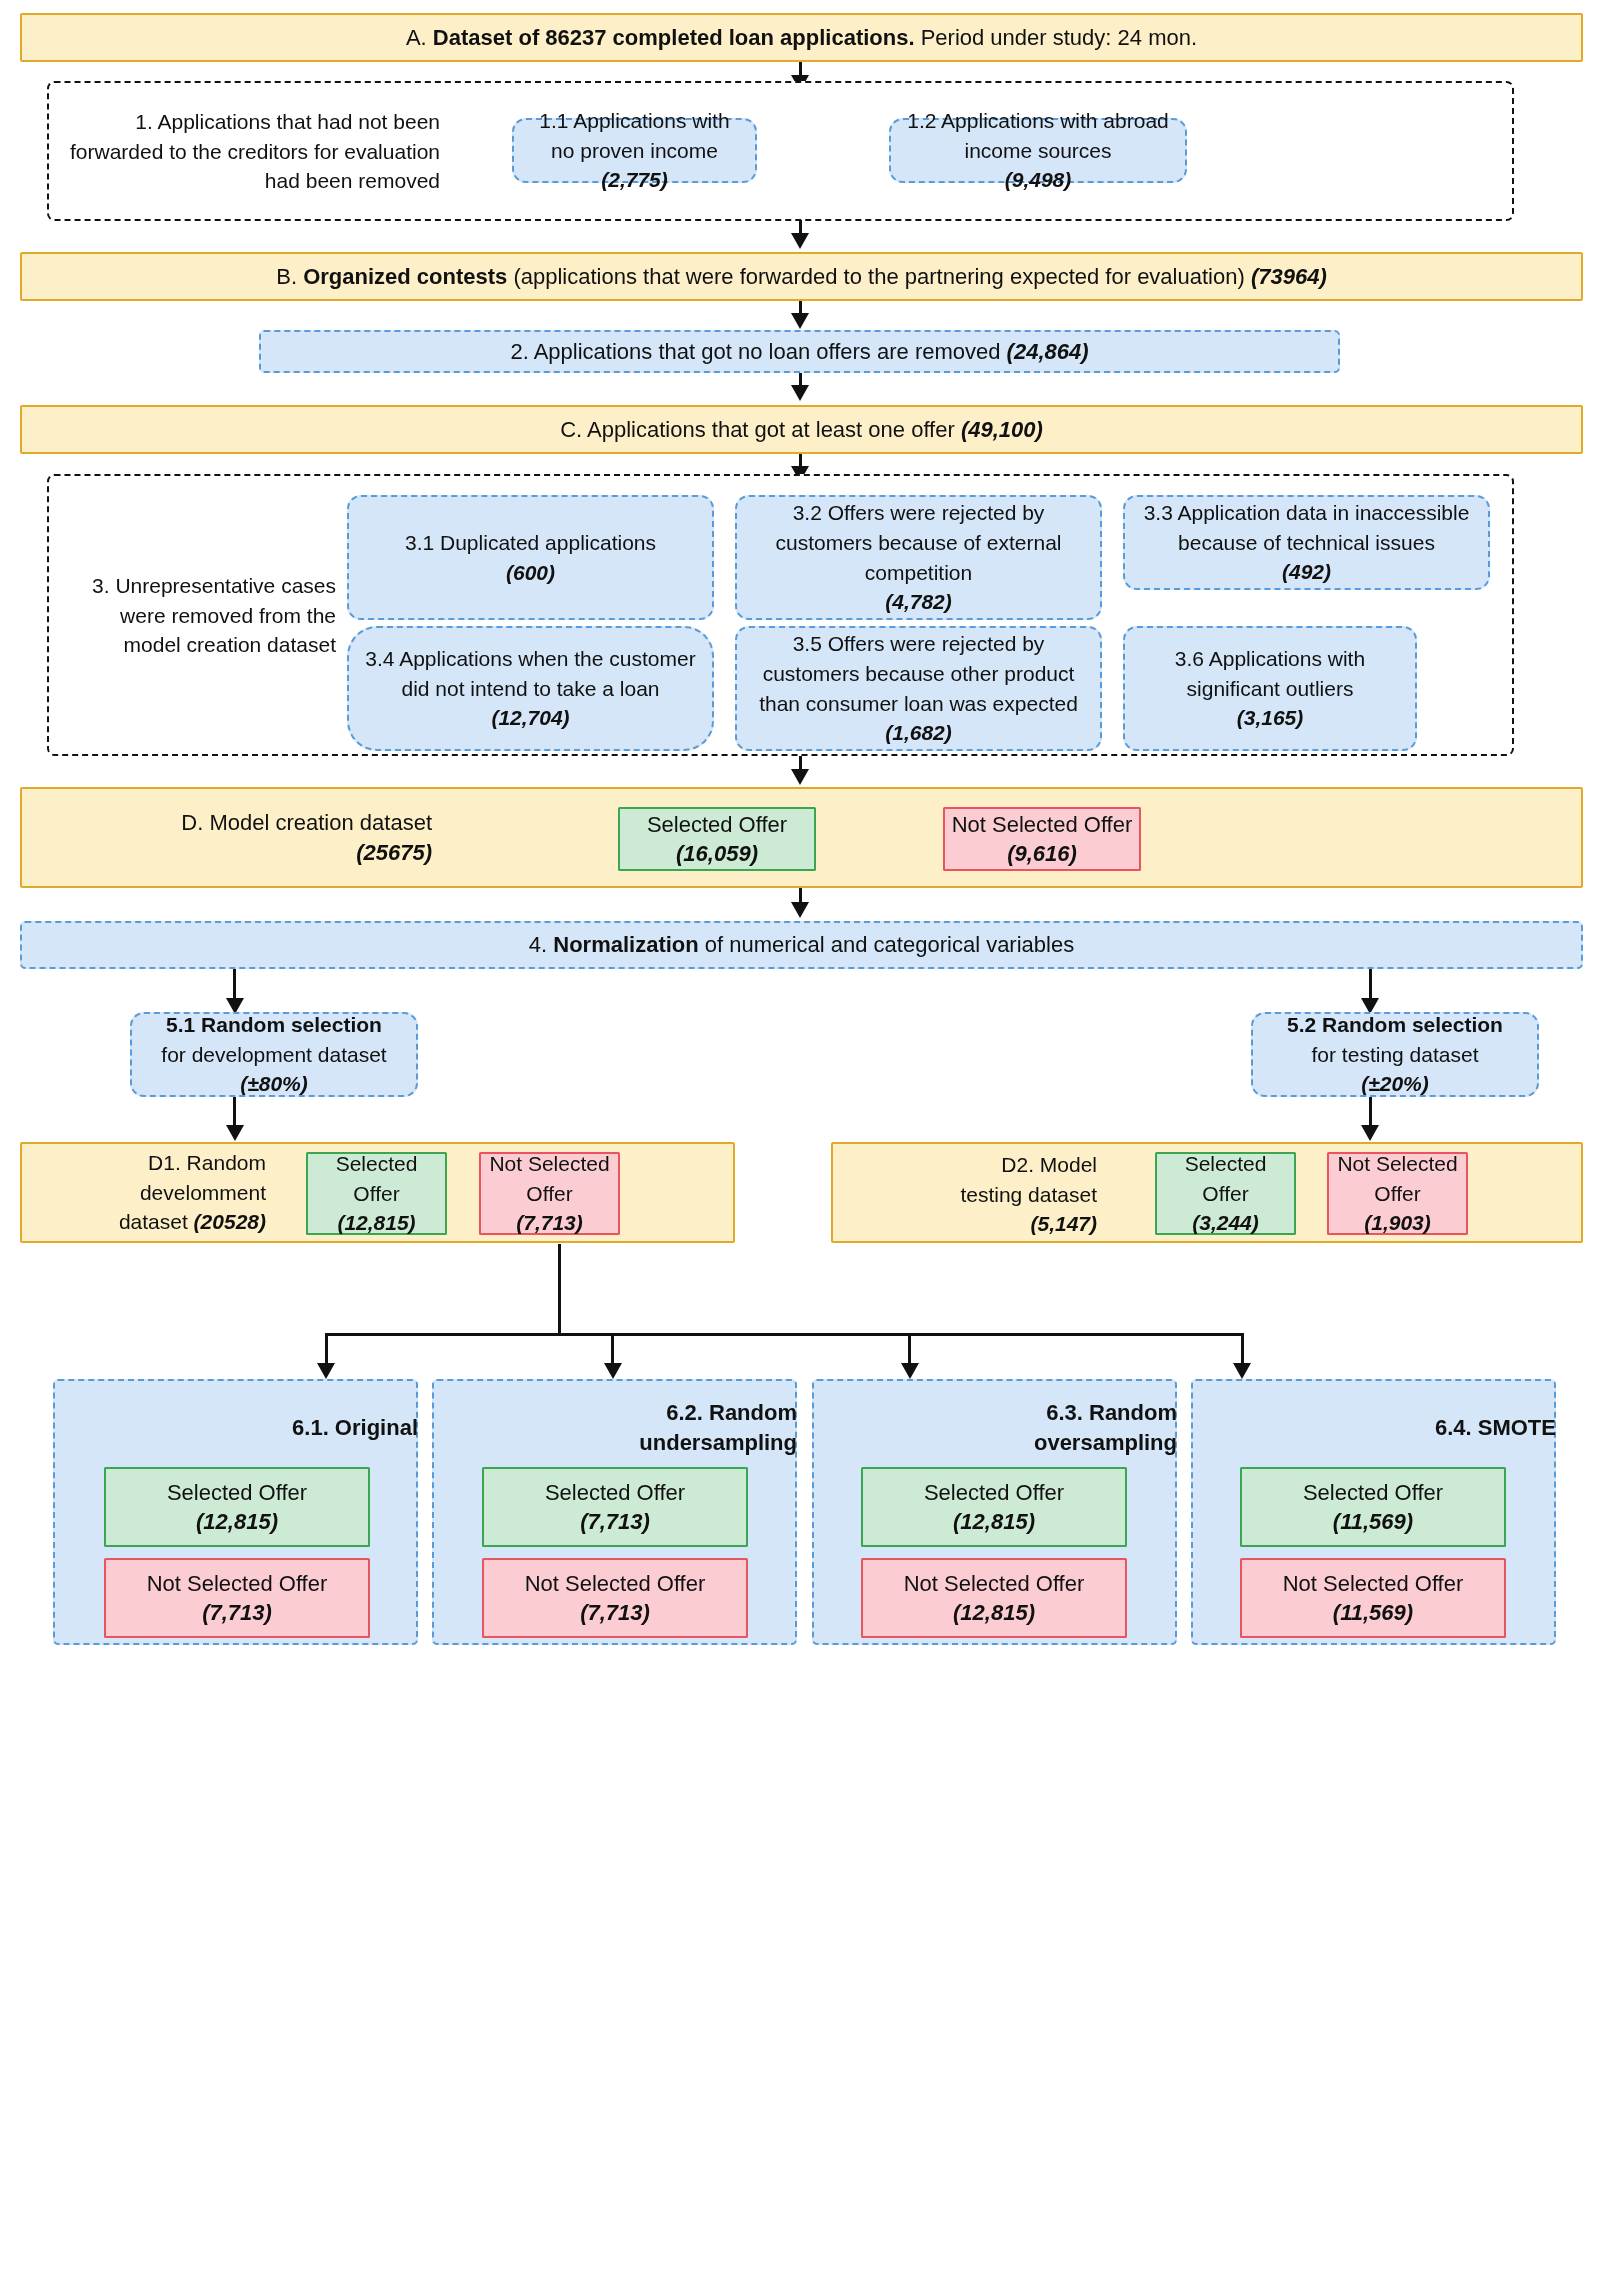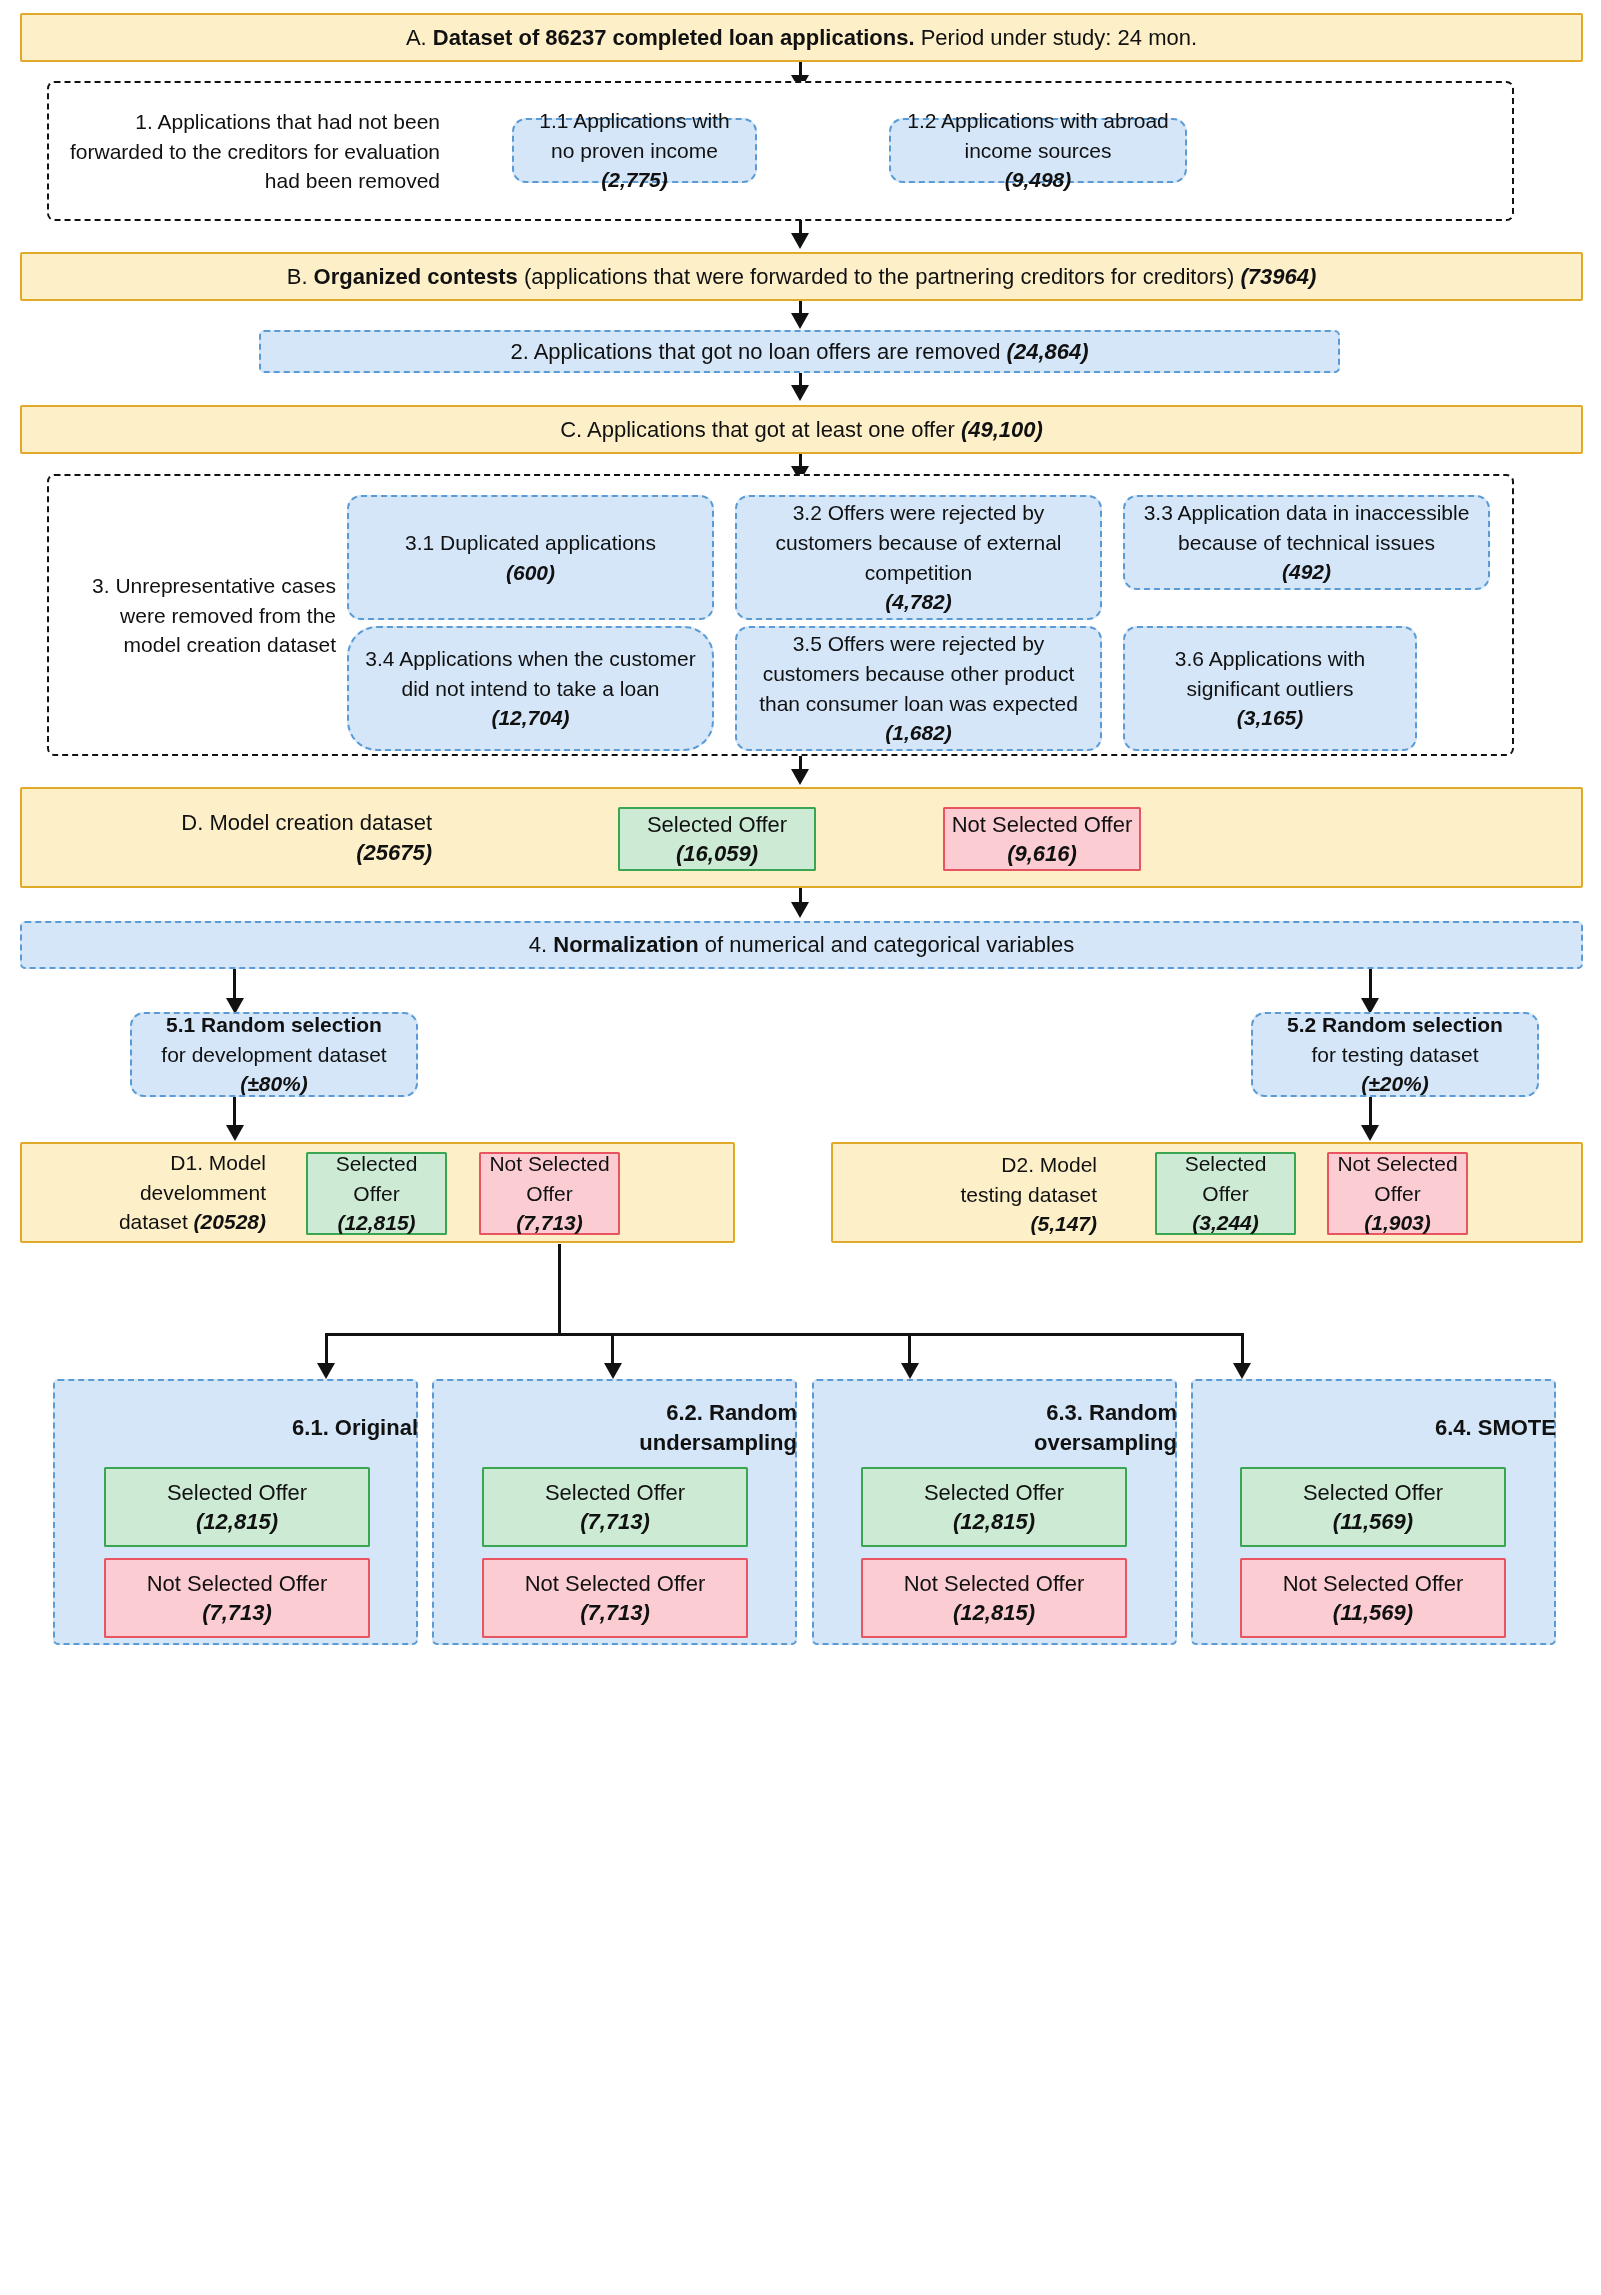--- a/index.html
+++ b/index.html
@@ -127,21 +127,21 @@
       <span>1.2 Applications with abroad income sources</span><br>
       <span class="bi">(9,498)</span>
     </div>
   </div>
 
   <div class="vline" style="left:799px;top:220px;height:16px;"></div>
   <div class="arrowhead" style="left:791px;top:233px;"></div>
 
   <div class="yellow-box fs-lg" style="left:20px;top:252px;width:1563px;height:49px;">
     <div class="txt">
-      <span>B. </span><b>Organized contests</b><span> (applications that were forwarded to the partnering creditors for creditors) </span><span class="bi">(73964)</span>
+      <span>B. </span><b>Organized contests</b><span> (applications that were forwarded to the partnering expected for evaluation) </span><span class="bi">(73964)</span>
     </div>
   </div>
 
   <div class="vline" style="left:799px;top:301px;height:16px;"></div>
   <div class="arrowhead" style="left:791px;top:313px;"></div>
 
   <div class="blue-box sq fs-lg" style="left:259px;top:330px;width:1081px;height:43px;">
     <div class="txt">
       <span>2. Applications that got no loan offers are removed </span><span class="bi">(24,864)</span>
     </div>
@@ -264,21 +264,21 @@
 
   <div class="vline" style="left:233px;top:1097px;height:32px;"></div>
   <div class="arrowhead" style="left:226px;top:1125px;"></div>
   <div class="vline" style="left:1369px;top:1097px;height:32px;"></div>
   <div class="arrowhead" style="left:1361px;top:1125px;"></div>
 
   <div class="yellow-box" style="left:20px;top:1142px;width:715px;height:101px;"></div>
 
   <div class="plain-label fs-md" style="left:37px;top:1150px;width:229px;height:85px;">
     <div class="txt">
-      <span>D1. Model</span><br>
+      <span>D1. Random</span><br>
       <span>develomment</span><br>
       <span>dataset </span><span class="bi">(20528)</span>
     </div>
   </div>
 
   <div class="green-box fs-md" style="left:306px;top:1152px;width:141px;height:83px;">
     <div class="txt">
       <span>Selected</span><br>
       <span>Offer</span><br>
       <span class="bi">(12,815)</span>

